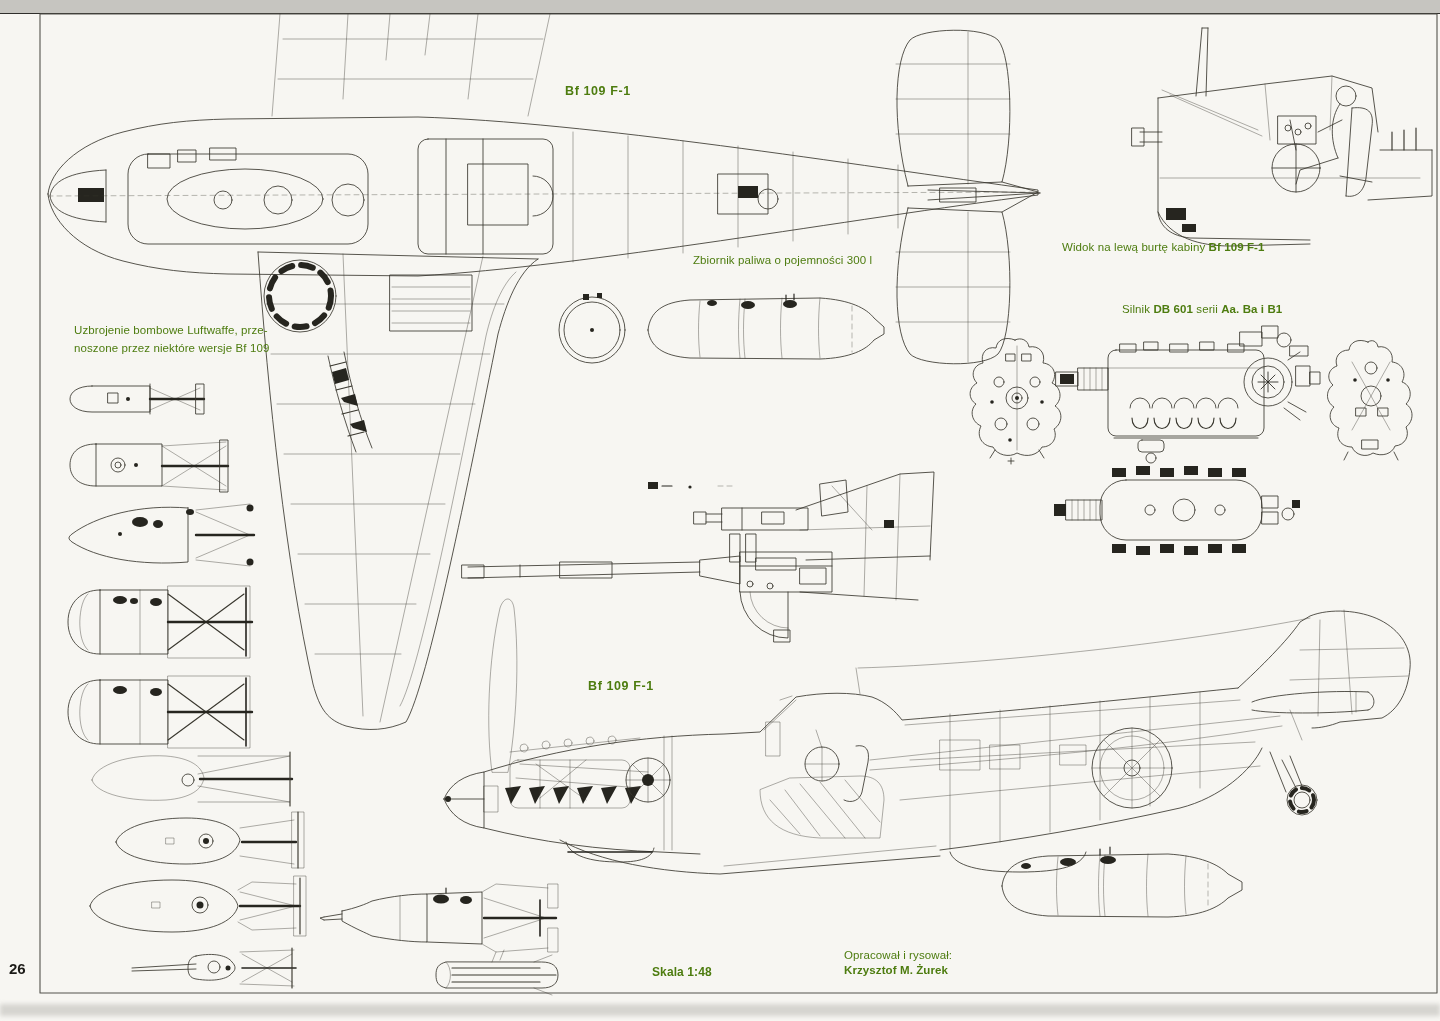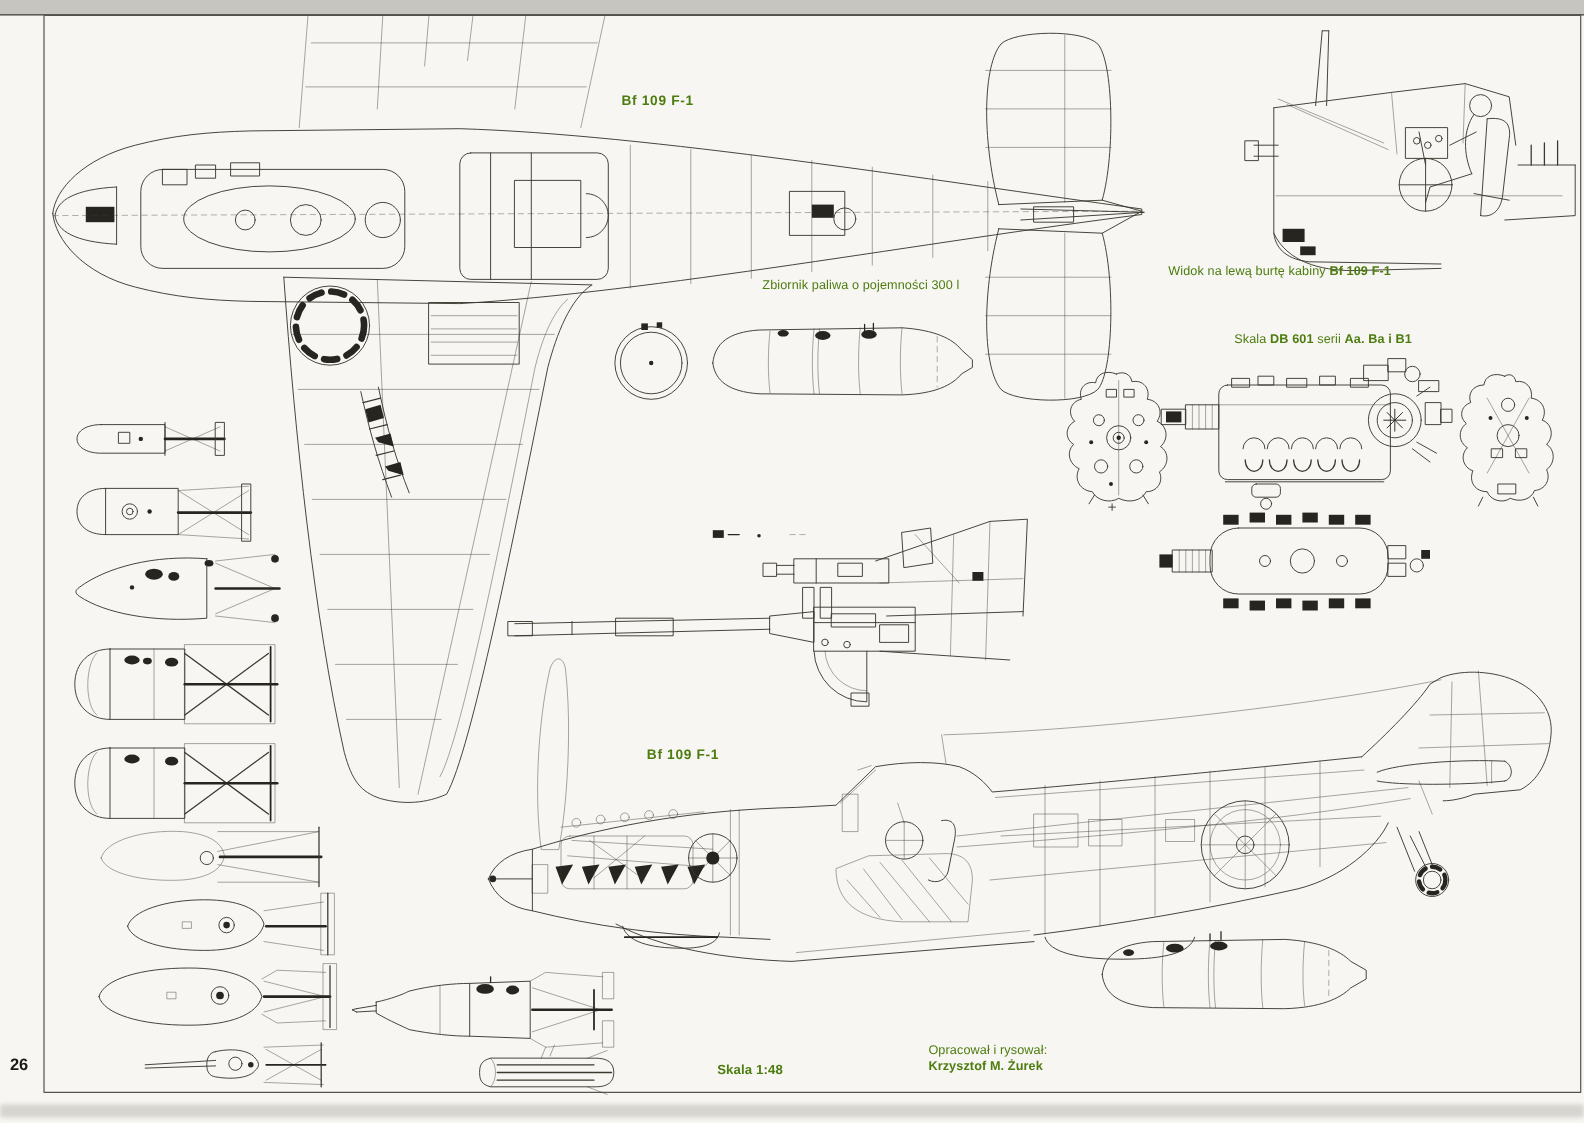--- a/index.html
+++ b/index.html
@@ -416,23 +416,27 @@
 
   <div class="label title" style="left:565px;top:82px;"><span>Bf 109 F-1</span></div>
 
   <div class="label" style="left:645px;top:251px;margin-left:48px;"><span>Zbiornik paliwa o pojemności 300 l</span></div>
 
   <div class="label" style="left:1062px;top:238px;">
     <span>Widok na lewą burtę kabiny</span>&nbsp;<span class="b">Bf 109 F-1</span>
   </div>
 
   <div class="label" style="left:1122px;top:300px;">
-    <span>Skala</span>&nbsp;<span class="b">DB 601</span>&nbsp;<span>serii</span>&nbsp;<span class="b">Aa. Ba i B1</span>
+    <span>Silnik</span>&nbsp;<span class="b">DB 601</span>&nbsp;<span>serii</span>&nbsp;<span class="b">Aa. Ba i B1</span>
   </div>
 
+  <div class="label" style="left:74px;top:321px;">
+    <div>Uzbrojenie bombowe Luftwaffe, prze-</div>
+    <div>noszone przez niektóre wersje Bf 109</div>
+  </div>
 
 
   <div class="label title" style="left:588px;top:677px;"><span>Bf 109 F-1</span></div>
 
   <div class="label b" style="left:652px;top:963px;font-size:12px;"><span>Skala 1:48</span></div>
 
   <div class="label" style="left:844px;top:948px;line-height:15px;">
     <div>Opracował i rysował:</div>
     <div class="b">Krzysztof M. Żurek</div>
   </div>

